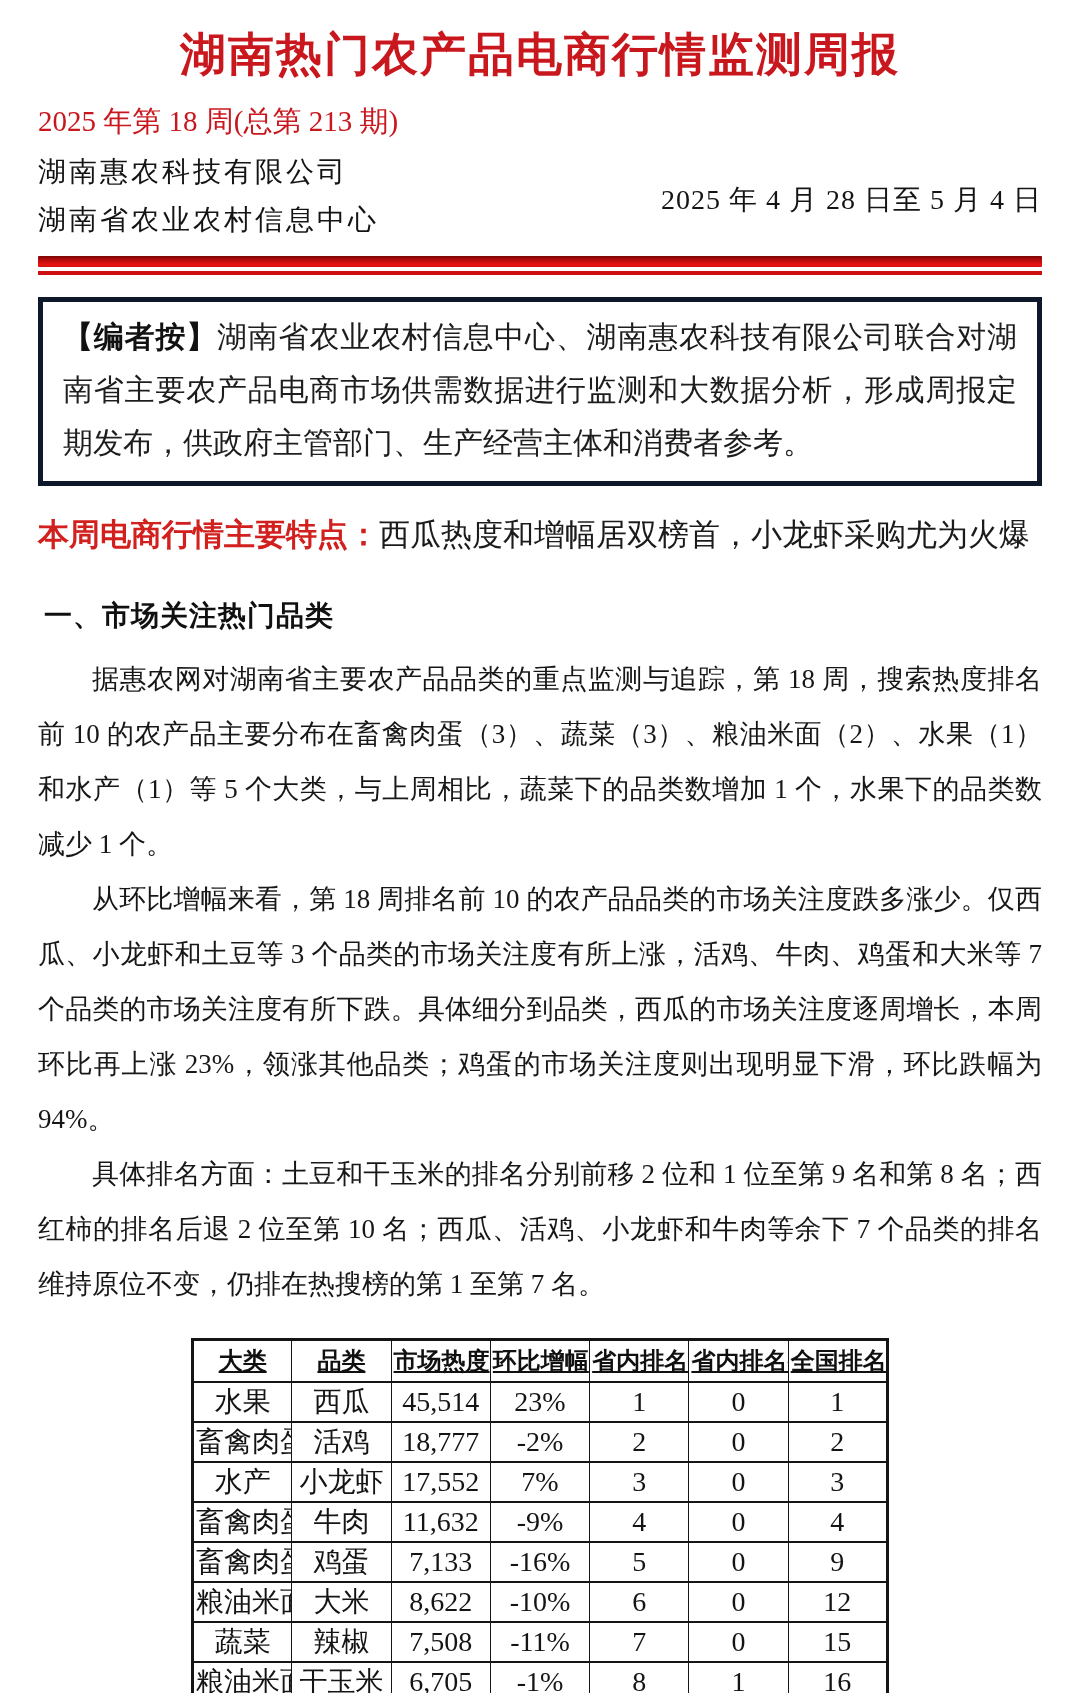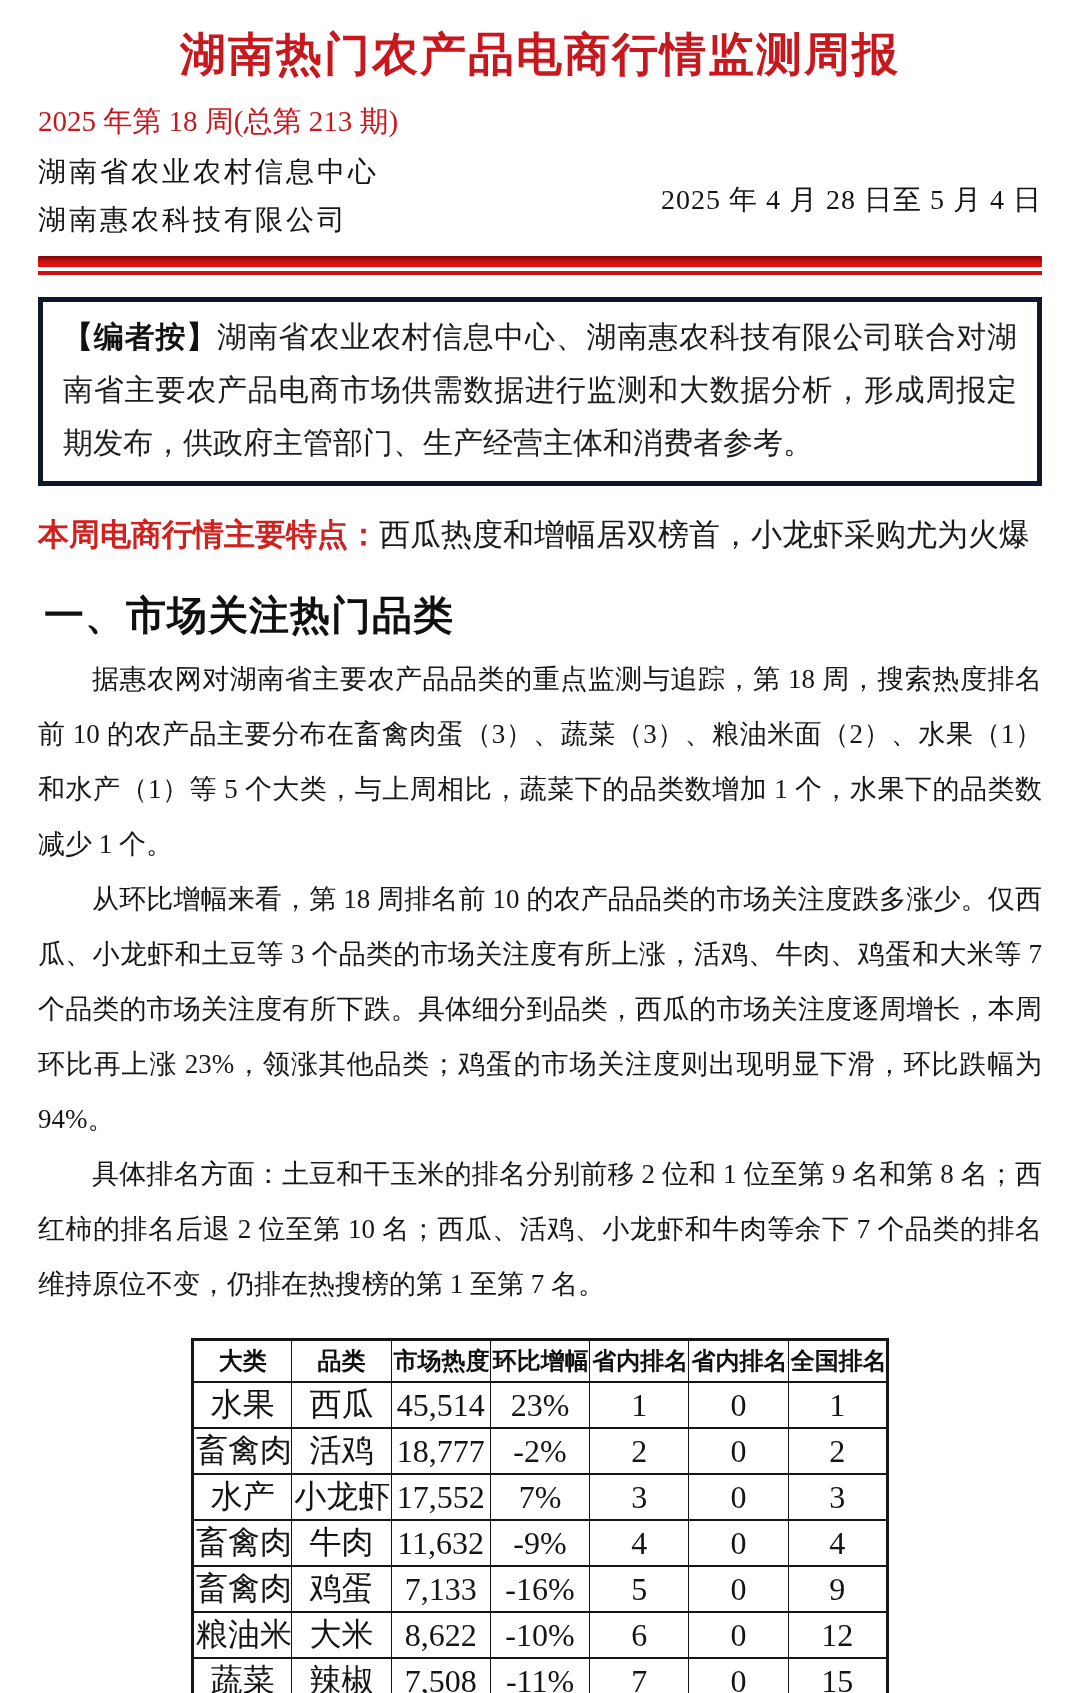--- a/index.html
+++ b/index.html
@@ -91,23 +91,23 @@
     font-weight: bold;
   }
   .hl-text {
     font-family: "Liberation Sans", "DejaVu Sans", sans-serif;
     color: #1b1b1b;
   }
 
   
   .section-heading {
     margin: 28px 0 0 6px;
-    font-family: Liberation Serif, serif;
-    font-weight: bold;
-    font-size: 40px;
+    font-family: Liberation Sans, sans-serif;
+    font-weight: bold;
+    font-size: 28px;
     line-height: 48px;
     color: #101010;
     letter-spacing: 1px;
   }
   .body-para {
     margin: 12px 0 0 0;
     font-size: 27px;
     line-height: 55px;
     text-indent: 2em;
     text-align: justify;
@@ -142,40 +142,41 @@
     font-size: 29px;
     letter-spacing: 1px;
   }
   tr.col-head-row th {
     height: 40px;
     font-family: "Liberation Sans", "DejaVu Sans", sans-serif;
     font-weight: bold;
     font-size: 24px;
     background: #ffffff;
     color: #101010;
+    text-decoration: underline;
   }
   table.rank-table tbody td {
     height: 34px;
-    font-size: 32px;
+    font-size: 28px;
     color: #141414;
   }
 </style>
 </head>
 <body>
 
 <div class="page">
 
   <h1 class="report-title">湖南热门农产品电商行情监测周报</h1>
 
   <div class="issue-line">2025 年第 18 周(总第 213 期)</div>
 
   <div class="meta-row">
     <div class="org-block">
+      <div>湖南惠农科技有限公司</div>
       <div>湖南省农业农村信息中心</div>
-      <div>湖南惠农科技有限公司</div>
     </div>
     <div class="date-range">2025 年 4 月 28 日至 5 月 4 日</div>
   </div>
 
   <div class="double-rule">
     <div class="rule-thick"></div>
     <div class="rule-thin"></div>
   </div>
 
   <div class="editor-box"><span class="editor-label">【编者按】</span><span class="editor-text">湖南省农业农村信息中心、湖南惠农科技有限公司联合对湖南省主要农产品电商市场供需数据进行监测和大数据分析，形成周报定期发布，供政府主管部门、生产经营主体和消费者参考。</span></div>

